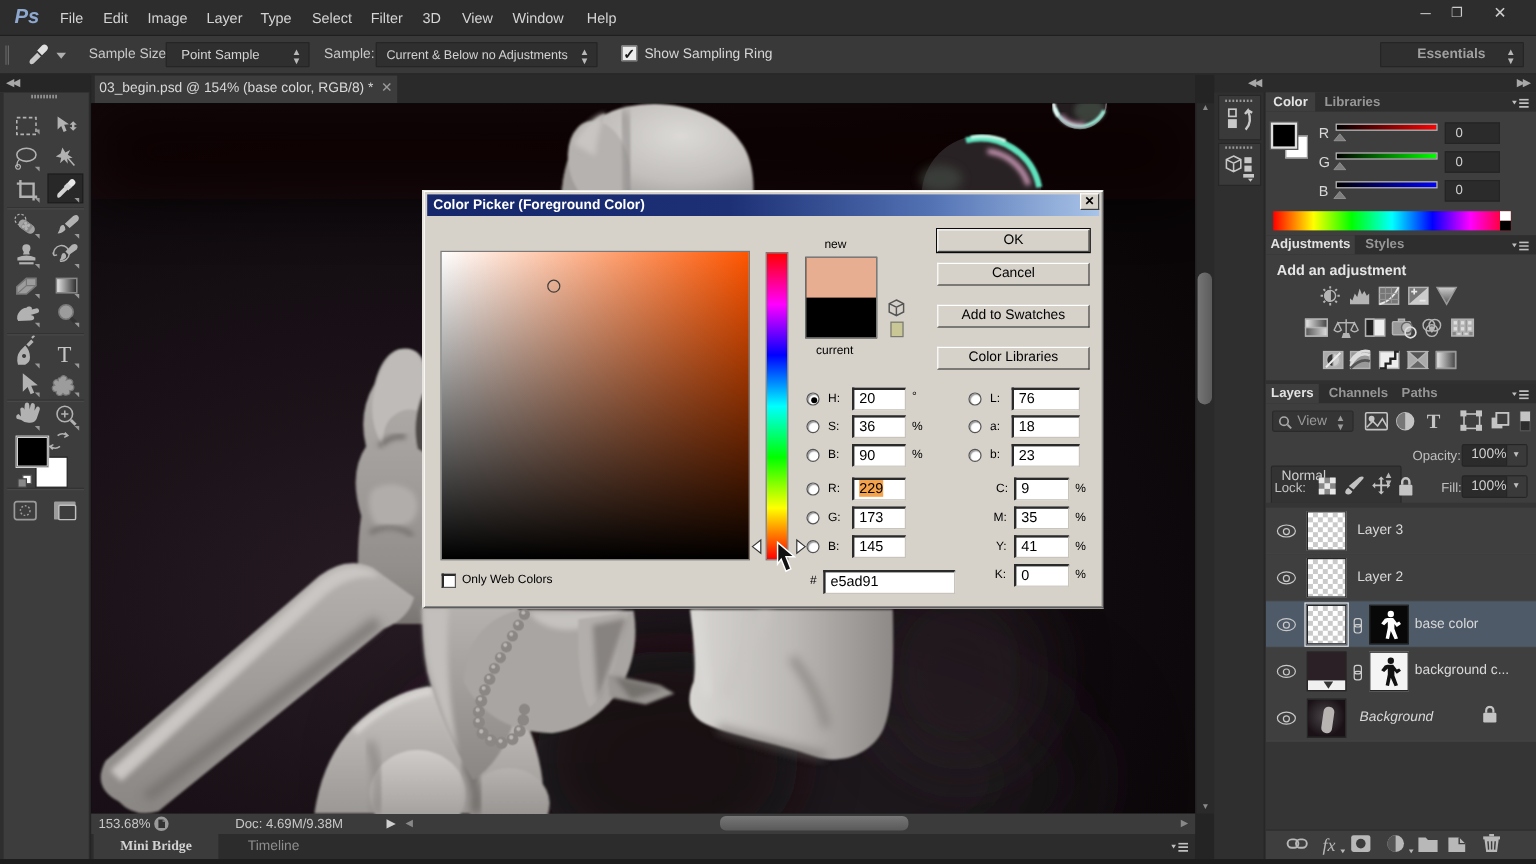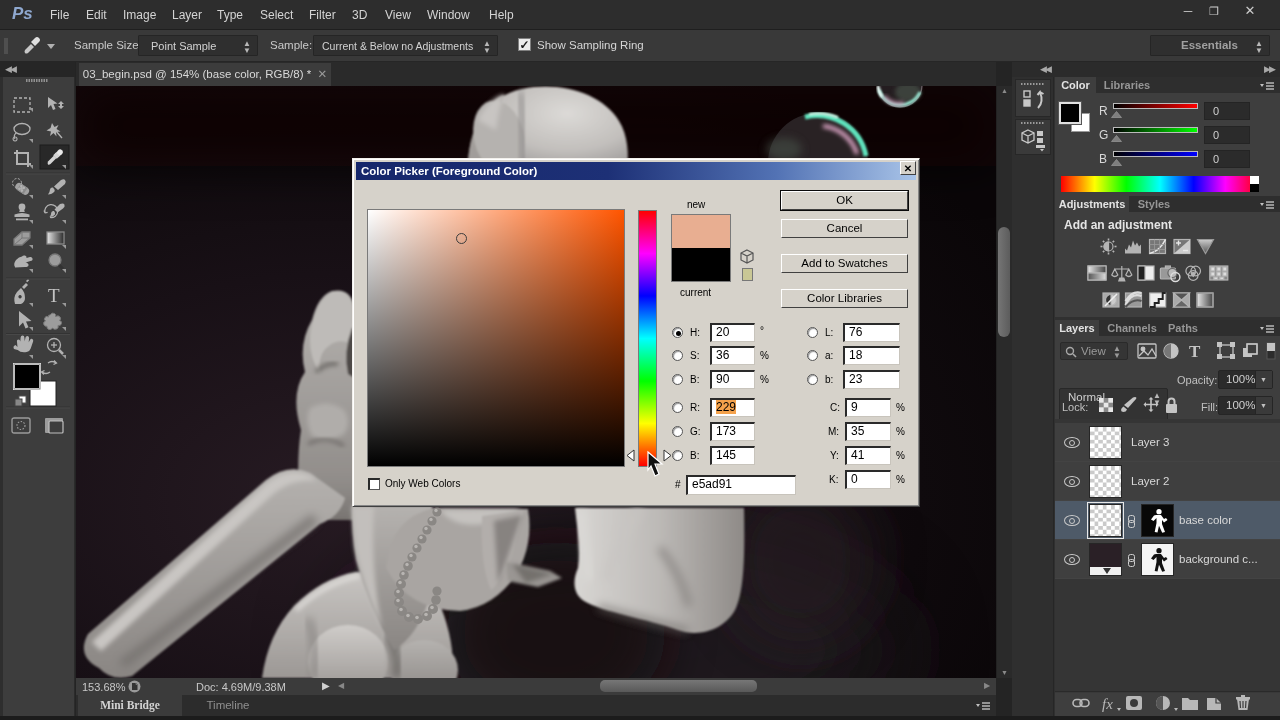--- a/index.html
+++ b/index.html
@@ -776,20 +776,31 @@
           <div class="thumb" style="left:34px;background:#2a2026;">
             <div style="position:absolute;left:0;bottom:0;width:33px;height:8px;background:#f0f0f0;"></div>
             <div style="position:absolute;left:13px;bottom:1px;width:0;height:0;border-left:4px solid transparent;border-right:4px solid transparent;border-top:6px solid #333;"></div>
           </div>
           <div class="chain"></div>
           <div class="thumb" style="left:86px;background:#f4f4f4;"><svg width="33" height="33" viewBox="0 0 33 33">
               <path d="M17,4 a2.6,2.6 0 1 1 0,5.3 a2.6,2.6 0 1 1 0,-5.3 M14,10 l5,0 l3,4 l2,-1 l1.5,2 l-3.5,2.5 l-2,-2.5 l0,4 l3,8 l-2.8,0.8 l-3.2,-7 l-1.5,6.8 l-2.8,-0.5 l1.8,-9 l0,-5 l-3,3 l-2.5,-1.5 l3,-4z" fill="#111"></path>
             </svg></div>
           <div class="lname" style="left:124px;">background c...</div>
         </div>
+      <div class="lrow" style="top:259px;">
+          <div class="eye"></div>
+          <div class="thumb" style="left:34px;background:radial-gradient(ellipse at 45% 45%,#4a4448 0%,#191115 70%);">
+            <div style="position:absolute;left:12px;top:6px;width:9px;height:22px;background:#b8b4b2;border-radius:4px;transform:rotate(8deg);"></div>
+          </div>
+          <div class="lname" style="left:78px;font-style:italic;">Background</div>
+        <svg class="abs" style="left:180px;top:9px;" width="13" height="15" viewBox="0 0 13 15">
+            <rect x="1" y="6" width="11" height="8" rx="1" fill="#c4c4c4"></rect>
+            <path d="M3.5,6 l0,-2 a3,3 0 0 1 6,0 l0,2" fill="none" stroke="#c4c4c4" stroke-width="1.8"></path>
+          </svg>
+        </div>
       <svg class="abs" style="left:0;top:371px;" width="225" height="25" viewBox="0 0 225 25">
         <rect x="0" y="0" width="225" height="1.2" fill="#2a2a2a"></rect>
         <g stroke="#b8b8b8" fill="none" stroke-width="1.6">
           <g transform="translate(26,12)">
               <rect x="-8" y="-3.5" width="9" height="7" rx="3.5"></rect>
               <rect x="-1" y="-3.5" width="9" height="7" rx="3.5"></rect>
             </g>
           <text x="47" y="18" font-size="15" font-style="italic" fill="#b8b8b8" stroke="none" font-family="Liberation Serif">fx</text>
           <path d="M62,17 l4,0 l-2,3 z" fill="#b8b8b8" stroke="none"></path>
           <g transform="translate(79,12)">

